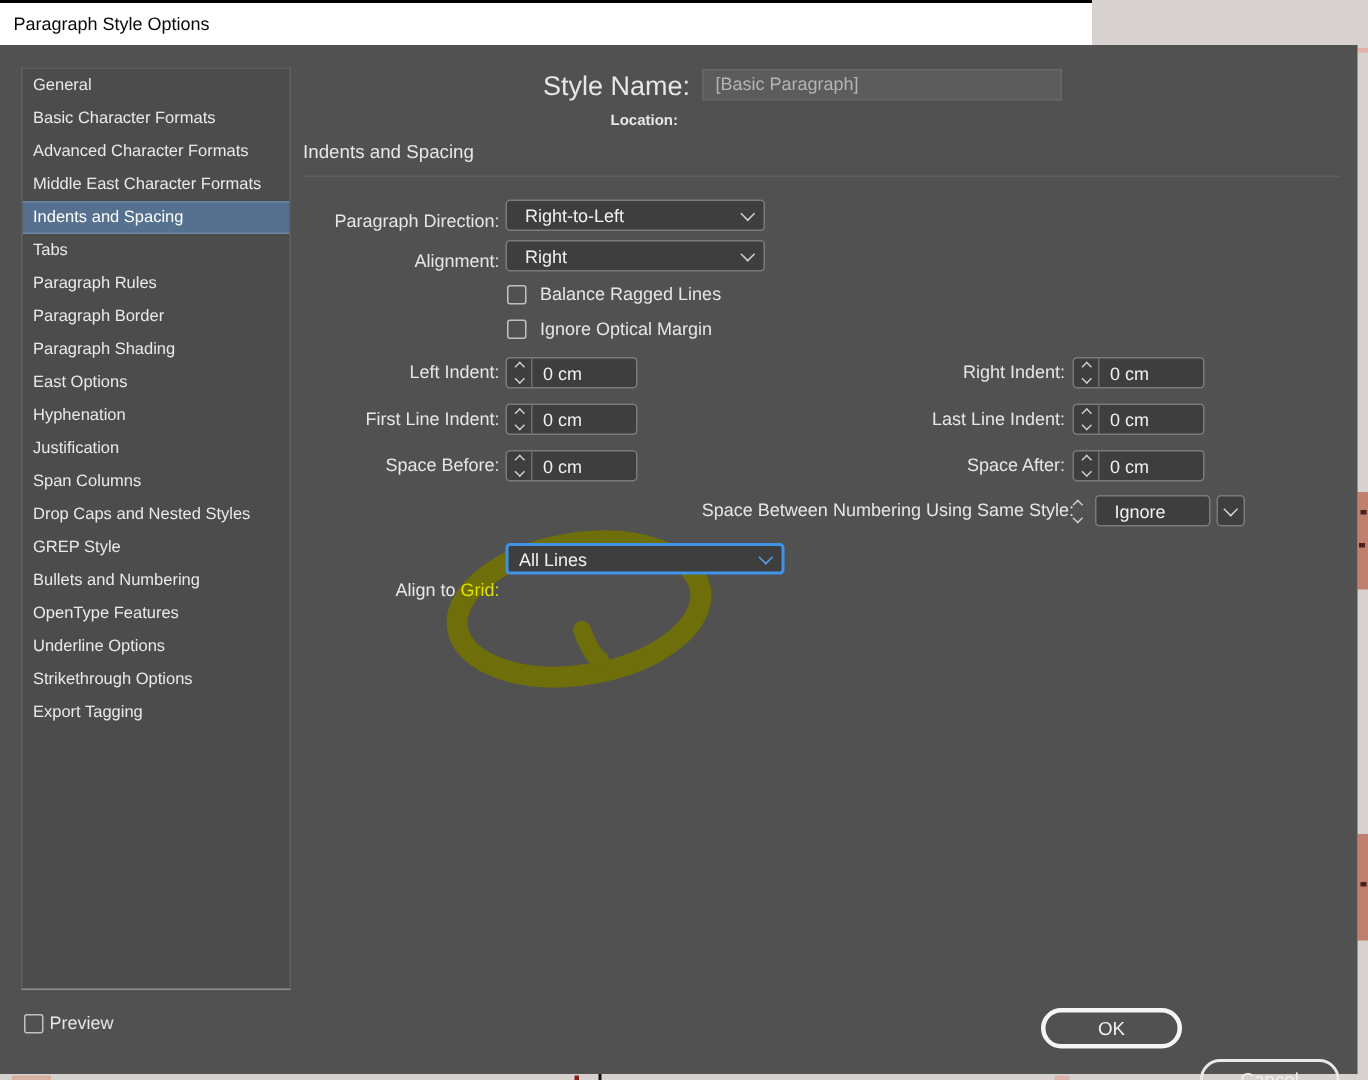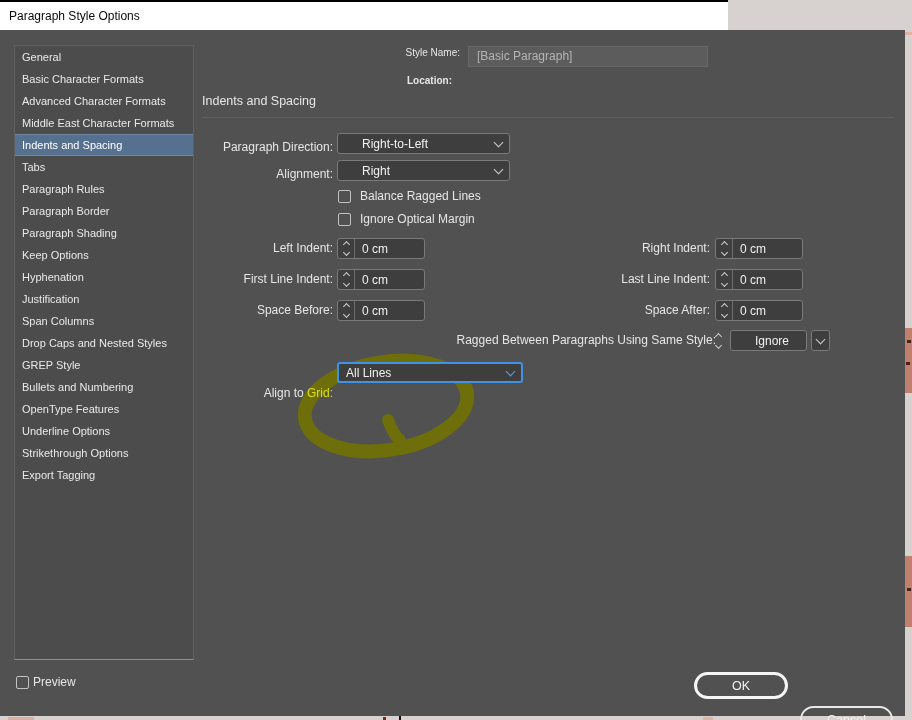--- a/index.html
+++ b/index.html
@@ -50,21 +50,21 @@
     position:absolute;left:468px;top:16px;width:240px;height:21px;
     background:#5c5c5c;border:1px solid #676767;box-sizing:border-box;
     line-height:19px;padding-left:8px;font-size:12px;color:#b4b4b4;z-index:2;
   }
   
   #section-divider{position:absolute;left:202px;top:87px;width:692px;height:1px;background:#5e5e5e;}
   
   .dd{
     position:absolute;height:21px;background:#3e3e3e;border:1px solid #7a7a7a;
     border-radius:3px;box-sizing:border-box;display:flex;align-items:center;
-    padding-left:24px;font-size:12px;color:#f1f1f1;z-index:2;
+    padding-left:12px;font-size:12px;color:#f1f1f1;z-index:2;
   }
   .dd .chev-wrap{position:absolute;right:7px;top:0;height:100%;display:flex;align-items:center;}
   .dd.focus{border:2px solid #3e93e6;padding-left:7px;}
   .chev{display:inline-block;width:6px;height:6px;border-right:1.6px solid #cfcfcf;border-bottom:1.6px solid #cfcfcf;transform:rotate(45deg);margin-top:-3px;}
   .chev.blue{border-color:#5aa0e8;}
   .chev.s{width:4px;height:4px;border-width:1.4px;}
   .chev.up{transform:rotate(-135deg);margin-top:3px;}
   .checkbox{
     position:absolute;width:13px;height:13px;border:1px solid #c2c2c2;border-radius:2px;
     background:transparent;box-sizing:border-box;z-index:2;
@@ -119,34 +119,34 @@
   <div id="sidebar">
       <div class="side-item">General</div>
       <div class="side-item">Basic Character Formats</div>
       <div class="side-item">Advanced Character Formats</div>
       <div class="side-item">Middle East Character Formats</div>
       <div class="side-item selected">Indents and Spacing</div>
       <div class="side-item">Tabs</div>
       <div class="side-item">Paragraph Rules</div>
       <div class="side-item">Paragraph Border</div>
       <div class="side-item">Paragraph Shading</div>
-      <div class="side-item">Keep Options</div>
+      <div class="side-item">East Options</div>
       <div class="side-item">Hyphenation</div>
       <div class="side-item">Justification</div>
       <div class="side-item">Span Columns</div>
       <div class="side-item">Drop Caps and Nested Styles</div>
       <div class="side-item">GREP Style</div>
       <div class="side-item">Bullets and Numbering</div>
       <div class="side-item">OpenType Features</div>
       <div class="side-item">Underline Options</div>
       <div class="side-item">Strikethrough Options</div>
       <div class="side-item">Export Tagging</div>
     </div>
 
-  <div class="lbl" style="left:260px;top:17px;width:200px;font-size:10px;">Style Name:</div>
+  <div class="lbl" style="left:260px;top:17px;width:200px;font-size:18px;">Style Name:</div>
   <div id="style-name-input">[Basic Paragraph]</div>
   <div class="lbl" style="left:252px;top:45px;width:200px;font-size:10px;font-weight:700;">Location:</div>
   <div class="lbl left" style="left:202px;top:64px;width:300px;font-size:12.5px;">Indents and Spacing</div>
   <div id="section-divider"></div>
 
   <div class="lbl" style="left:100px;top:107px;width:233px;line-height:21px;">Paragraph Direction:</div>
   <div class="dd" style="left:337px;top:103px;width:173px;">
     <span>Right-to-Left</span>
     <span class="chev-wrap">
         <span class="chev"></span>
@@ -209,21 +209,21 @@
   </div>
   <div class="lbl" style="left:480px;top:270px;width:230px;line-height:21px;">Space After:</div>
   <div class="nf" style="left:715px;top:270px;">
     <span class="stp">
         <span class="chev s up"></span>
         <span class="chev s"></span>
       </span>
     <span class="val">0 cm</span>
   </div>
 
-  <div class="lbl" style="left:390px;top:300px;width:326px;line-height:21px;">Ragged Between Paragraphs Using Same Style:</div>
+  <div class="lbl" style="left:390px;top:300px;width:326px;line-height:21px;">Space Between Numbering Using Same Style:</div>
   <span class="stp-free" style="left:716px;top:304px;">
     <span class="chev s up"></span>
       <span class="chev s"></span>
   </span>
   <div class="dd" style="left:730px;top:300px;width:77px;">
     <span>Ignore</span>
   </div>
   <div class="chev-box" style="left:811px;top:300px;">
     <span class="chev" style="margin-top:-2px;"></span>
   </div>

